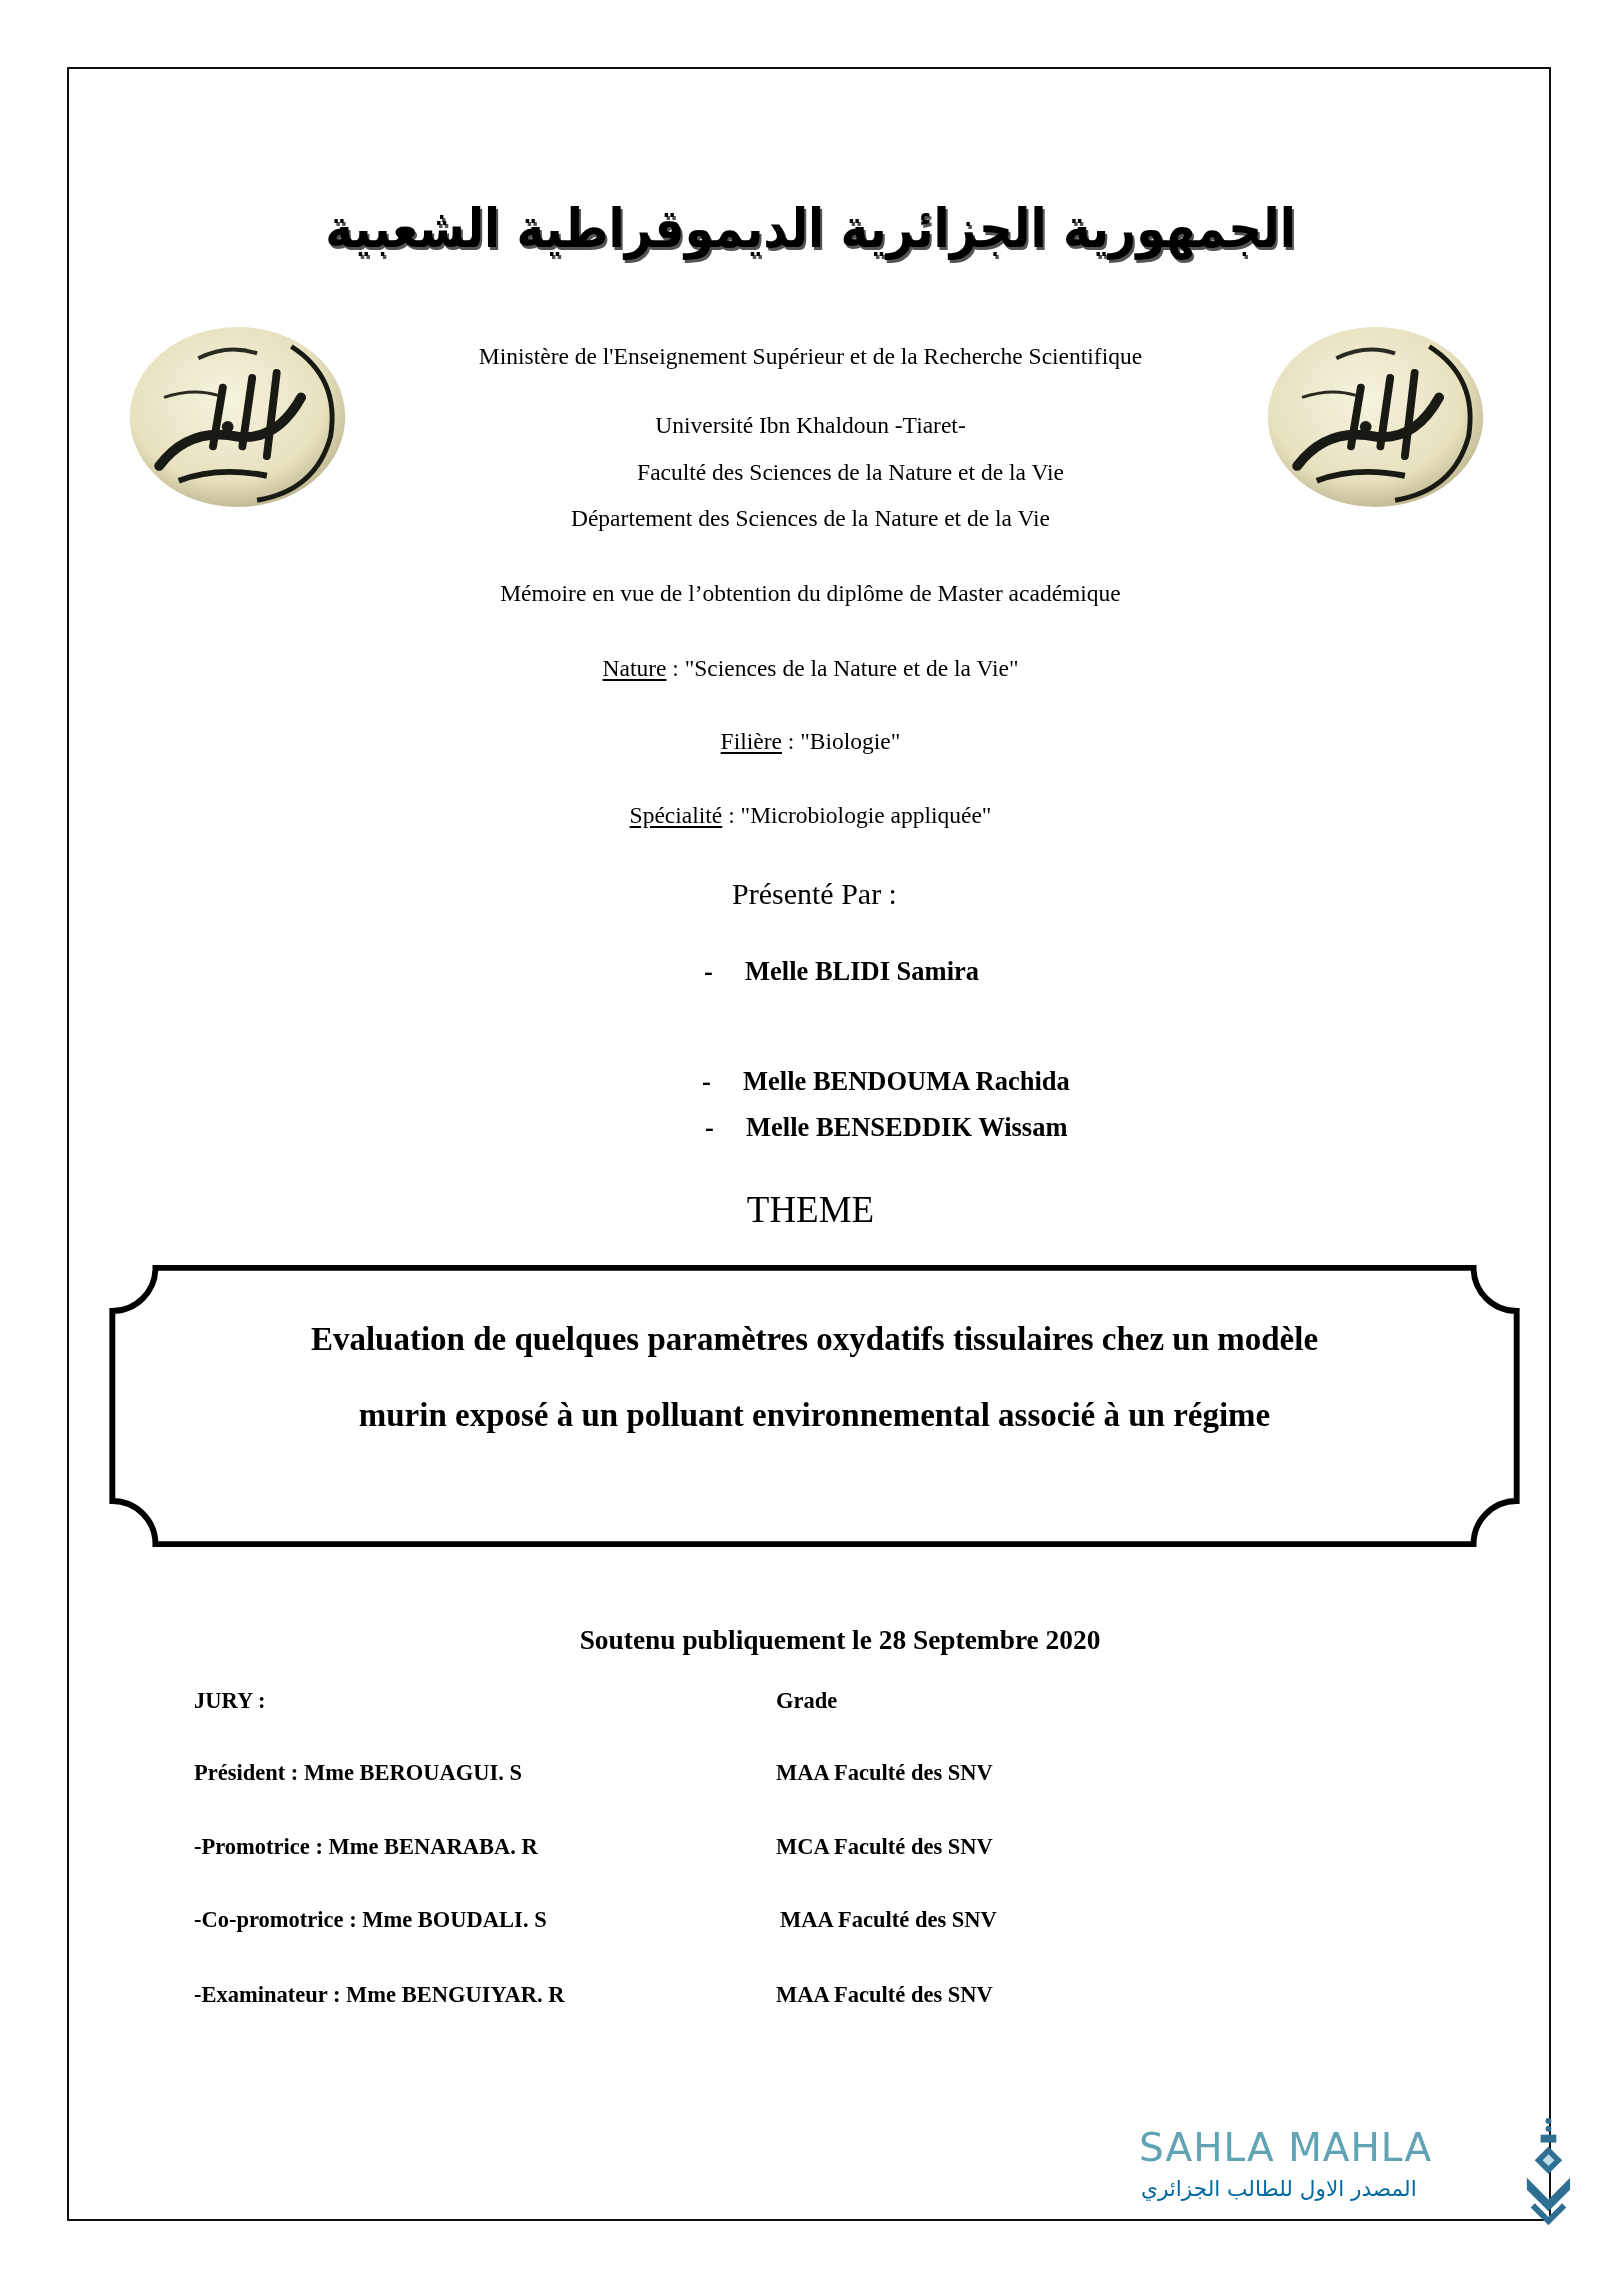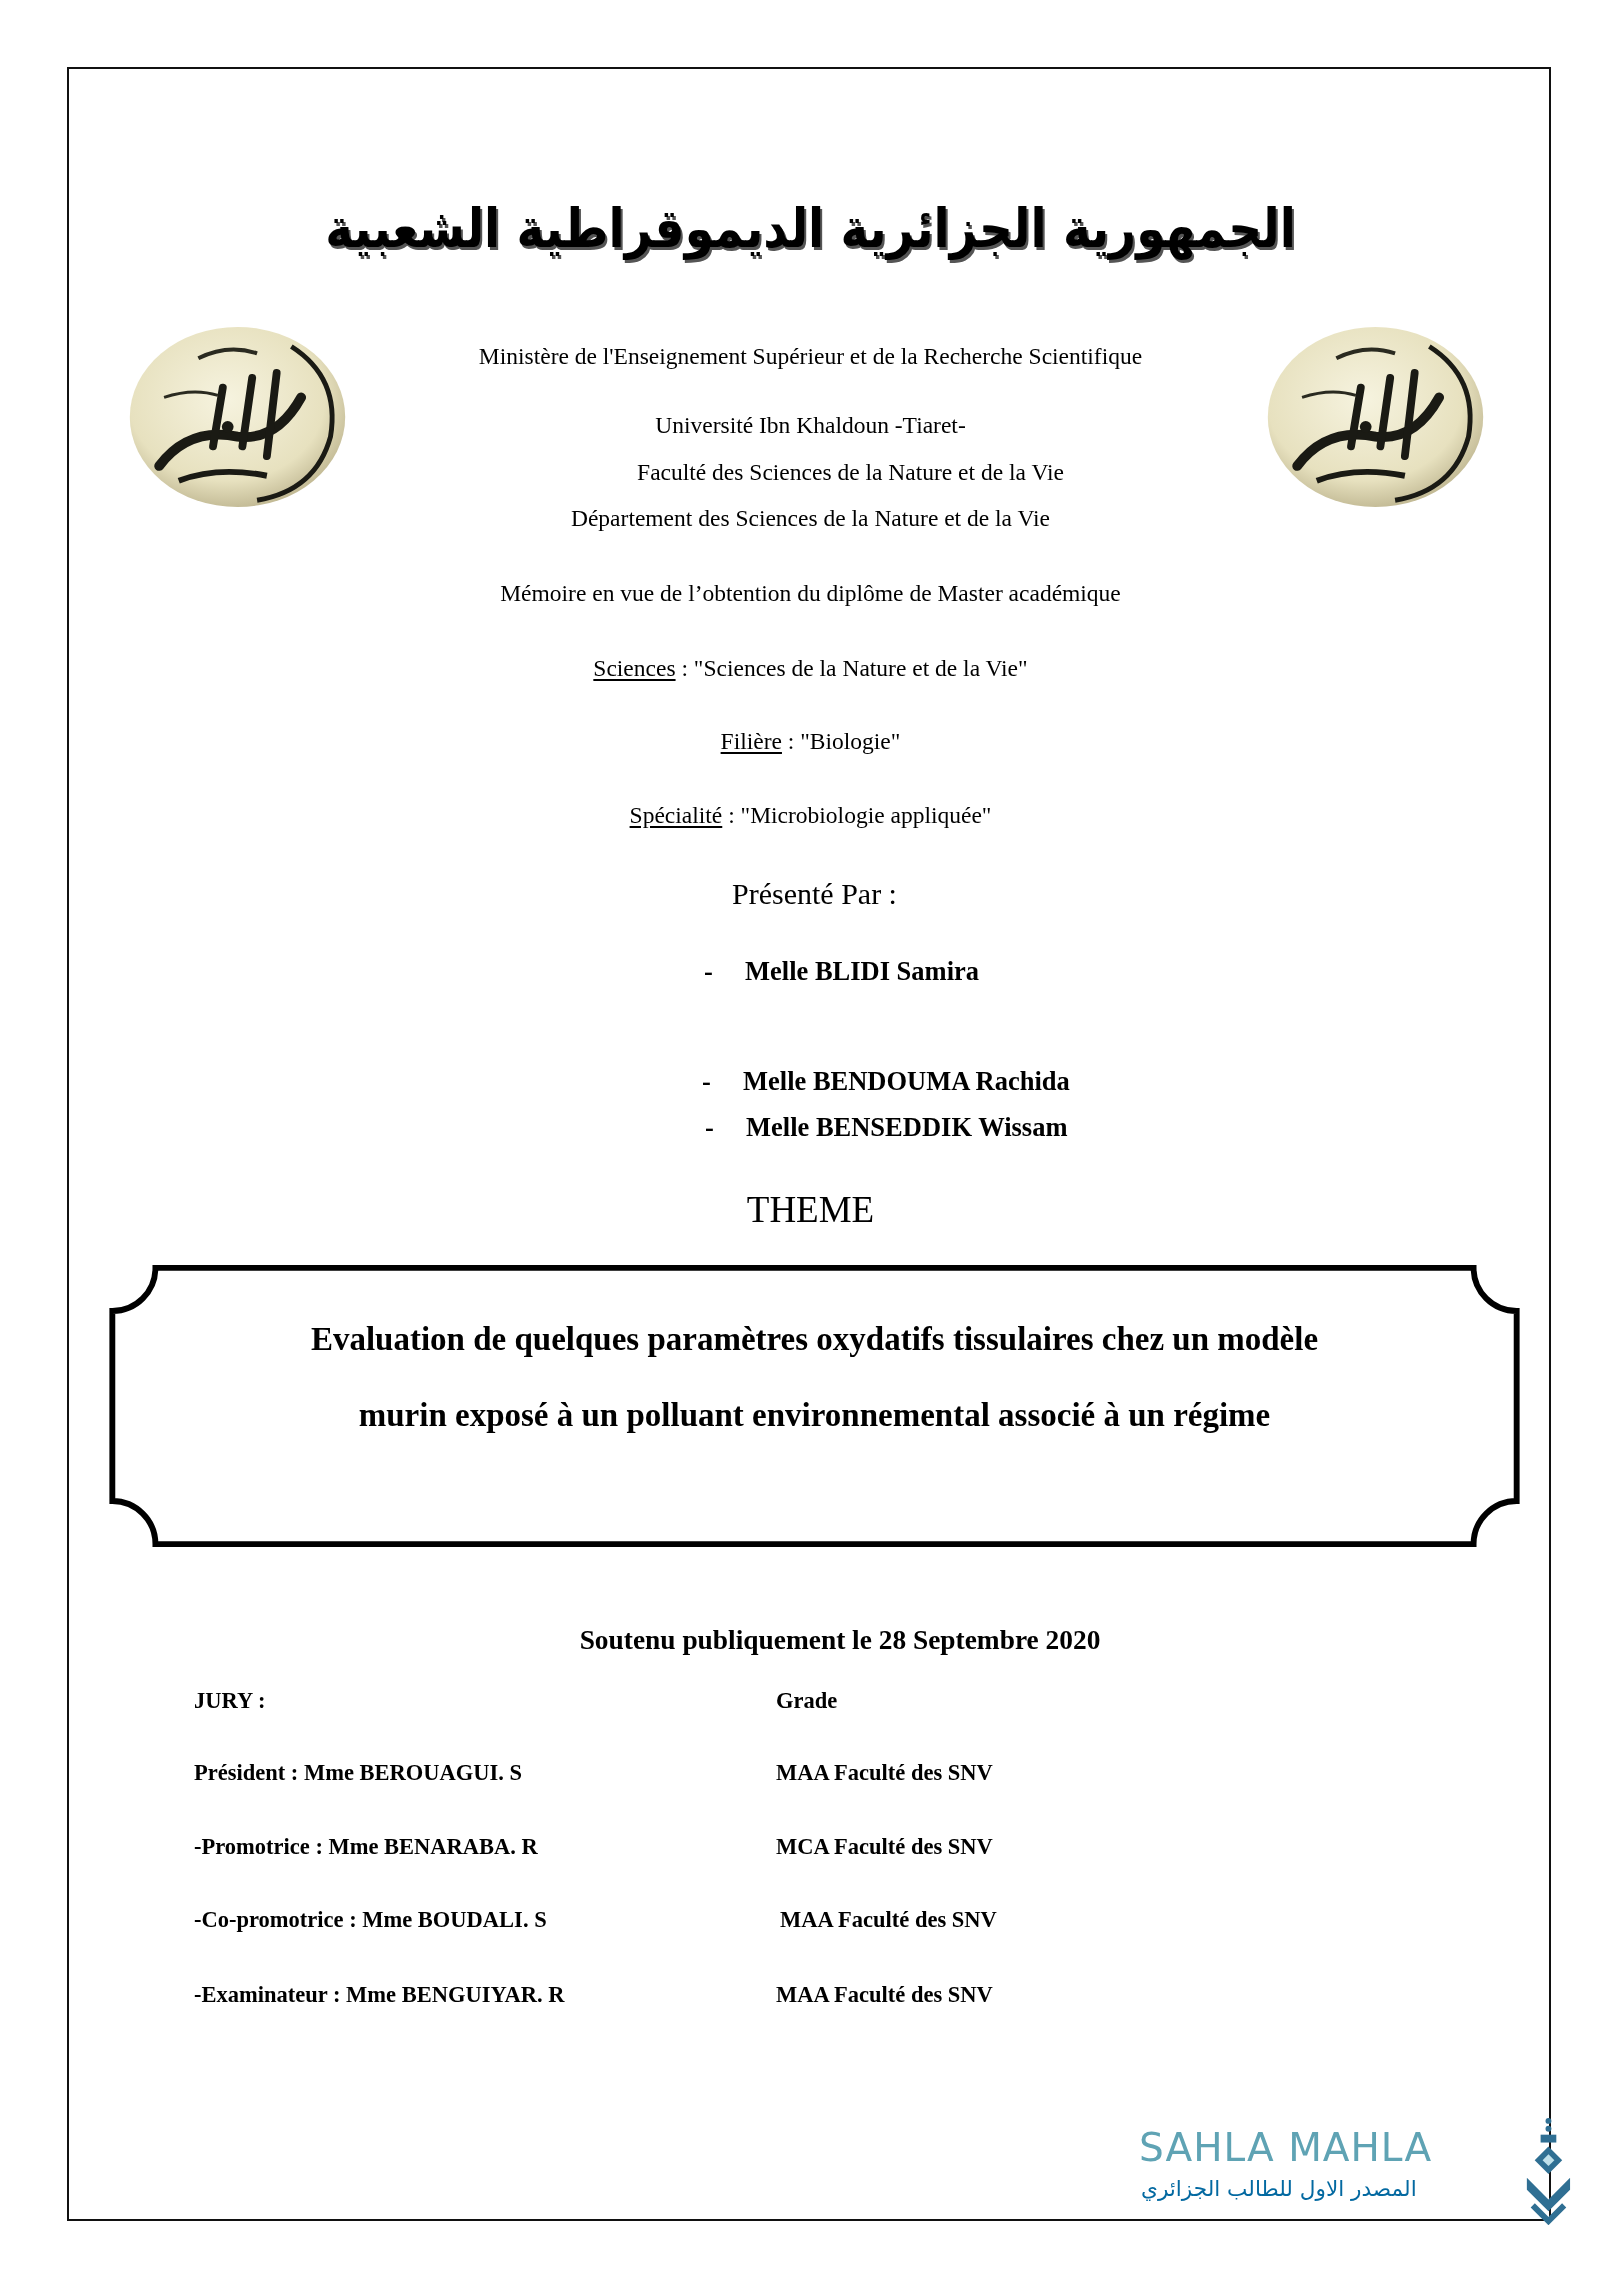--- a/index.html
+++ b/index.html
@@ -101,21 +101,21 @@
 </div>
 
 <div class="abs center arabic-title">الجمهورية الجزائرية الديموقراطية الشعبية</div>
 <div class="abs center inst line-ministry">Ministère de l'Enseignement Supérieur et de la Recherche Scientifique</div>
 <div class="abs center inst line-univ">Université Ibn Khaldoun -Tiaret-</div>
 <div class="abs center inst line-fac">Faculté des Sciences de la Nature et de la Vie</div>
 <div class="abs center inst line-dept">Département des Sciences de la Nature et de la Vie</div>
 
 <div class="abs center inst line-memoire">Mémoire en vue de l’obtention du diplôme de Master académique</div>
 <div class="abs center inst line-domaine">
-  <span class="u">Sciences</span><span> : "Sciences de la Nature et de la Vie"</span>
+  <span class="u">Nature</span><span> : "Sciences de la Nature et de la Vie"</span>
 </div>
 <div class="abs center inst line-filiere">
   <span class="u">Filière</span><span> : "Biologie"</span>
 </div>
 <div class="abs center inst line-spec">
   <span class="u">Spécialité</span><span> : "Microbiologie appliquée"</span>
 </div>
 
 <div class="abs presente">Présenté Par :</div>
 <div class="abs author author-1">

